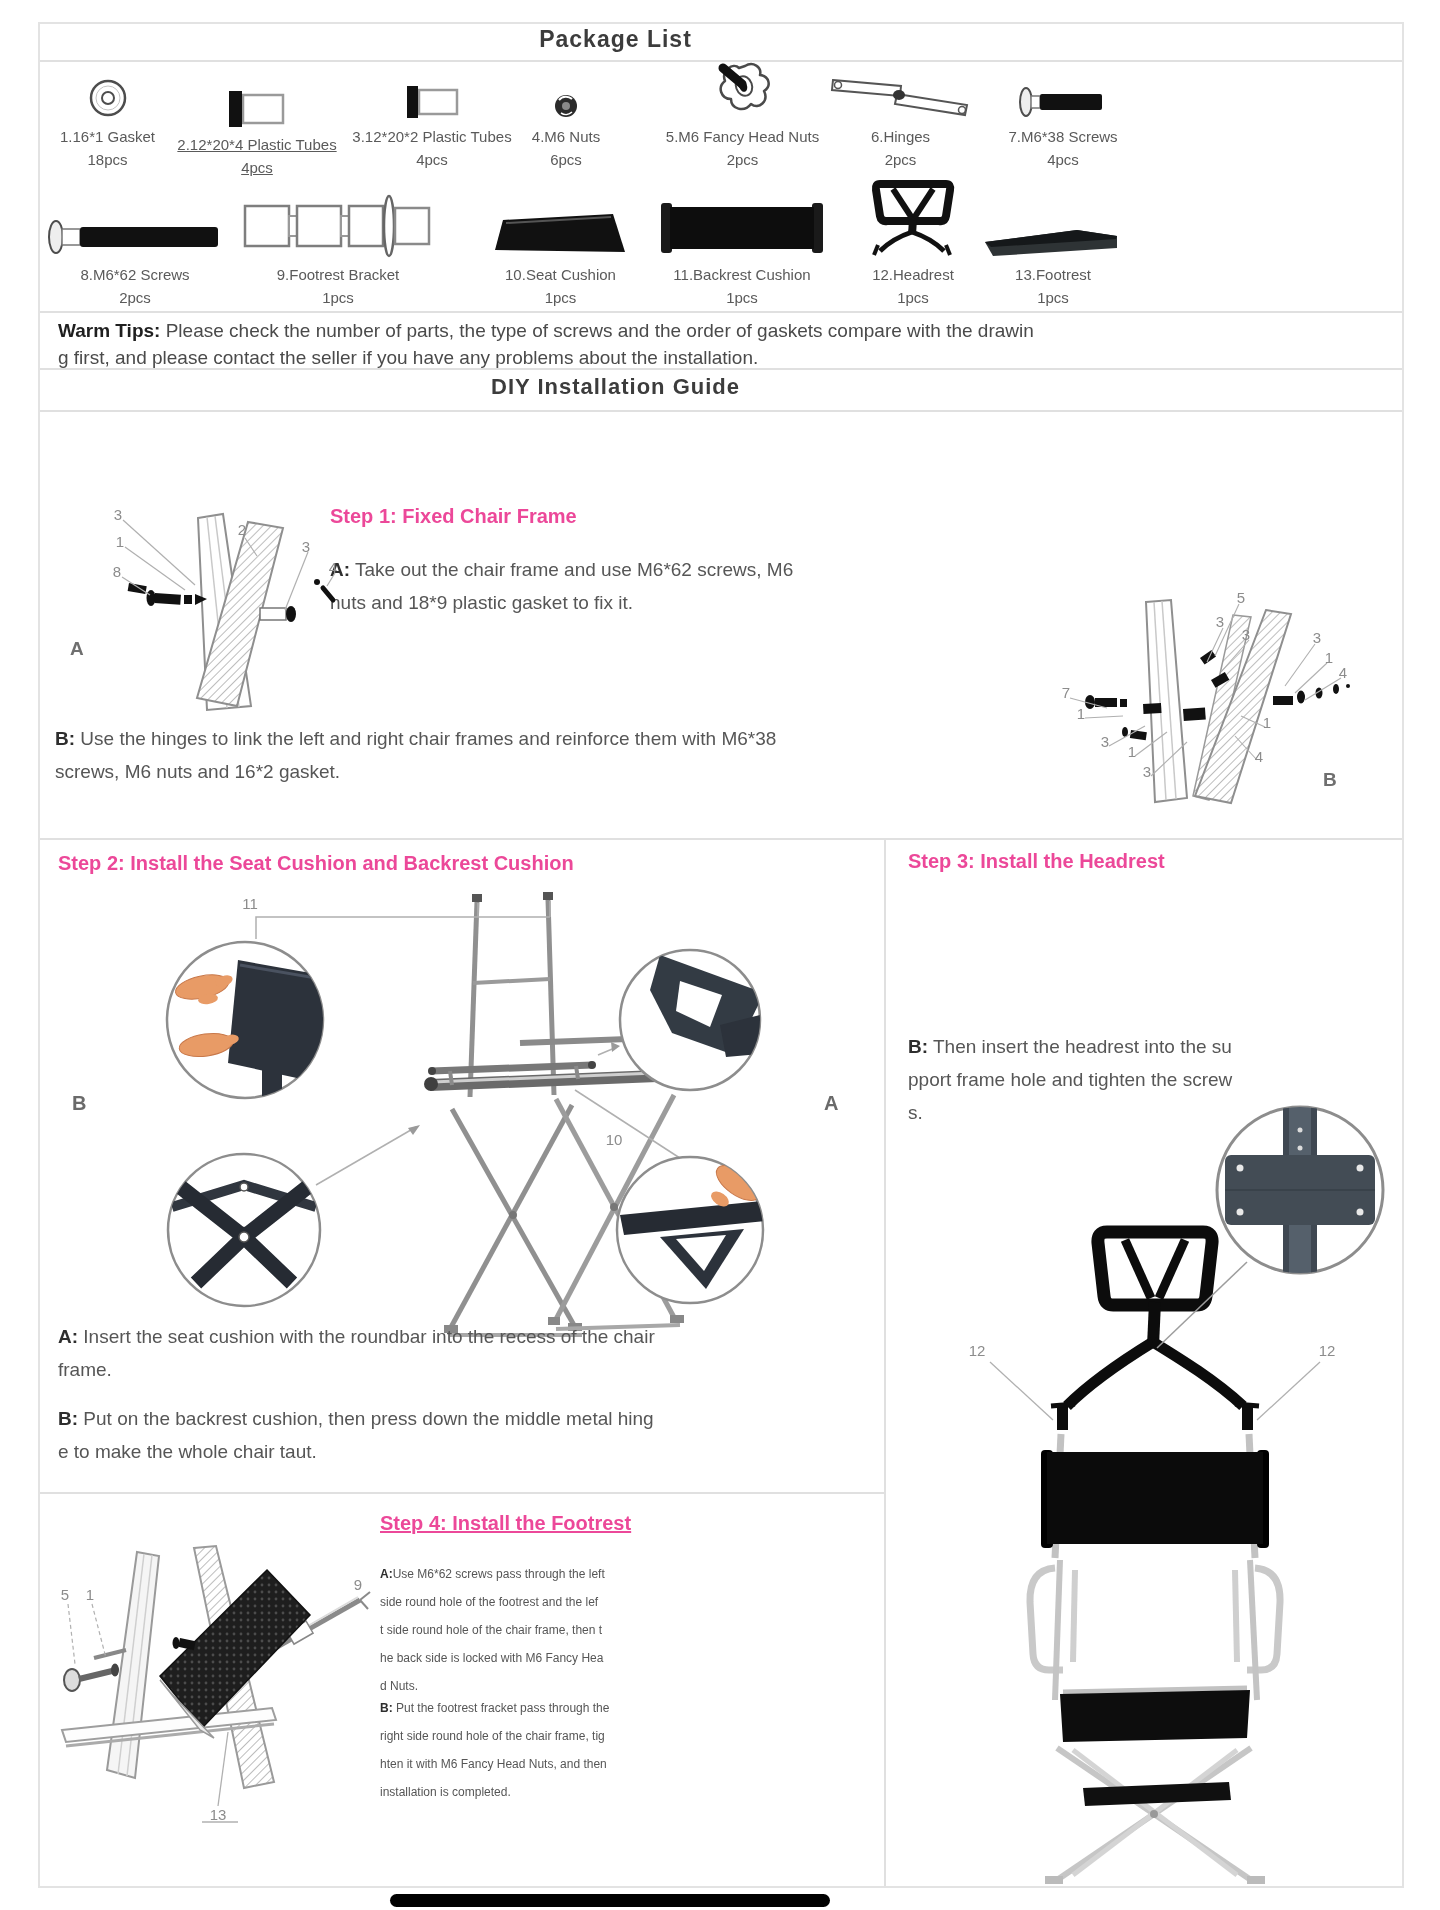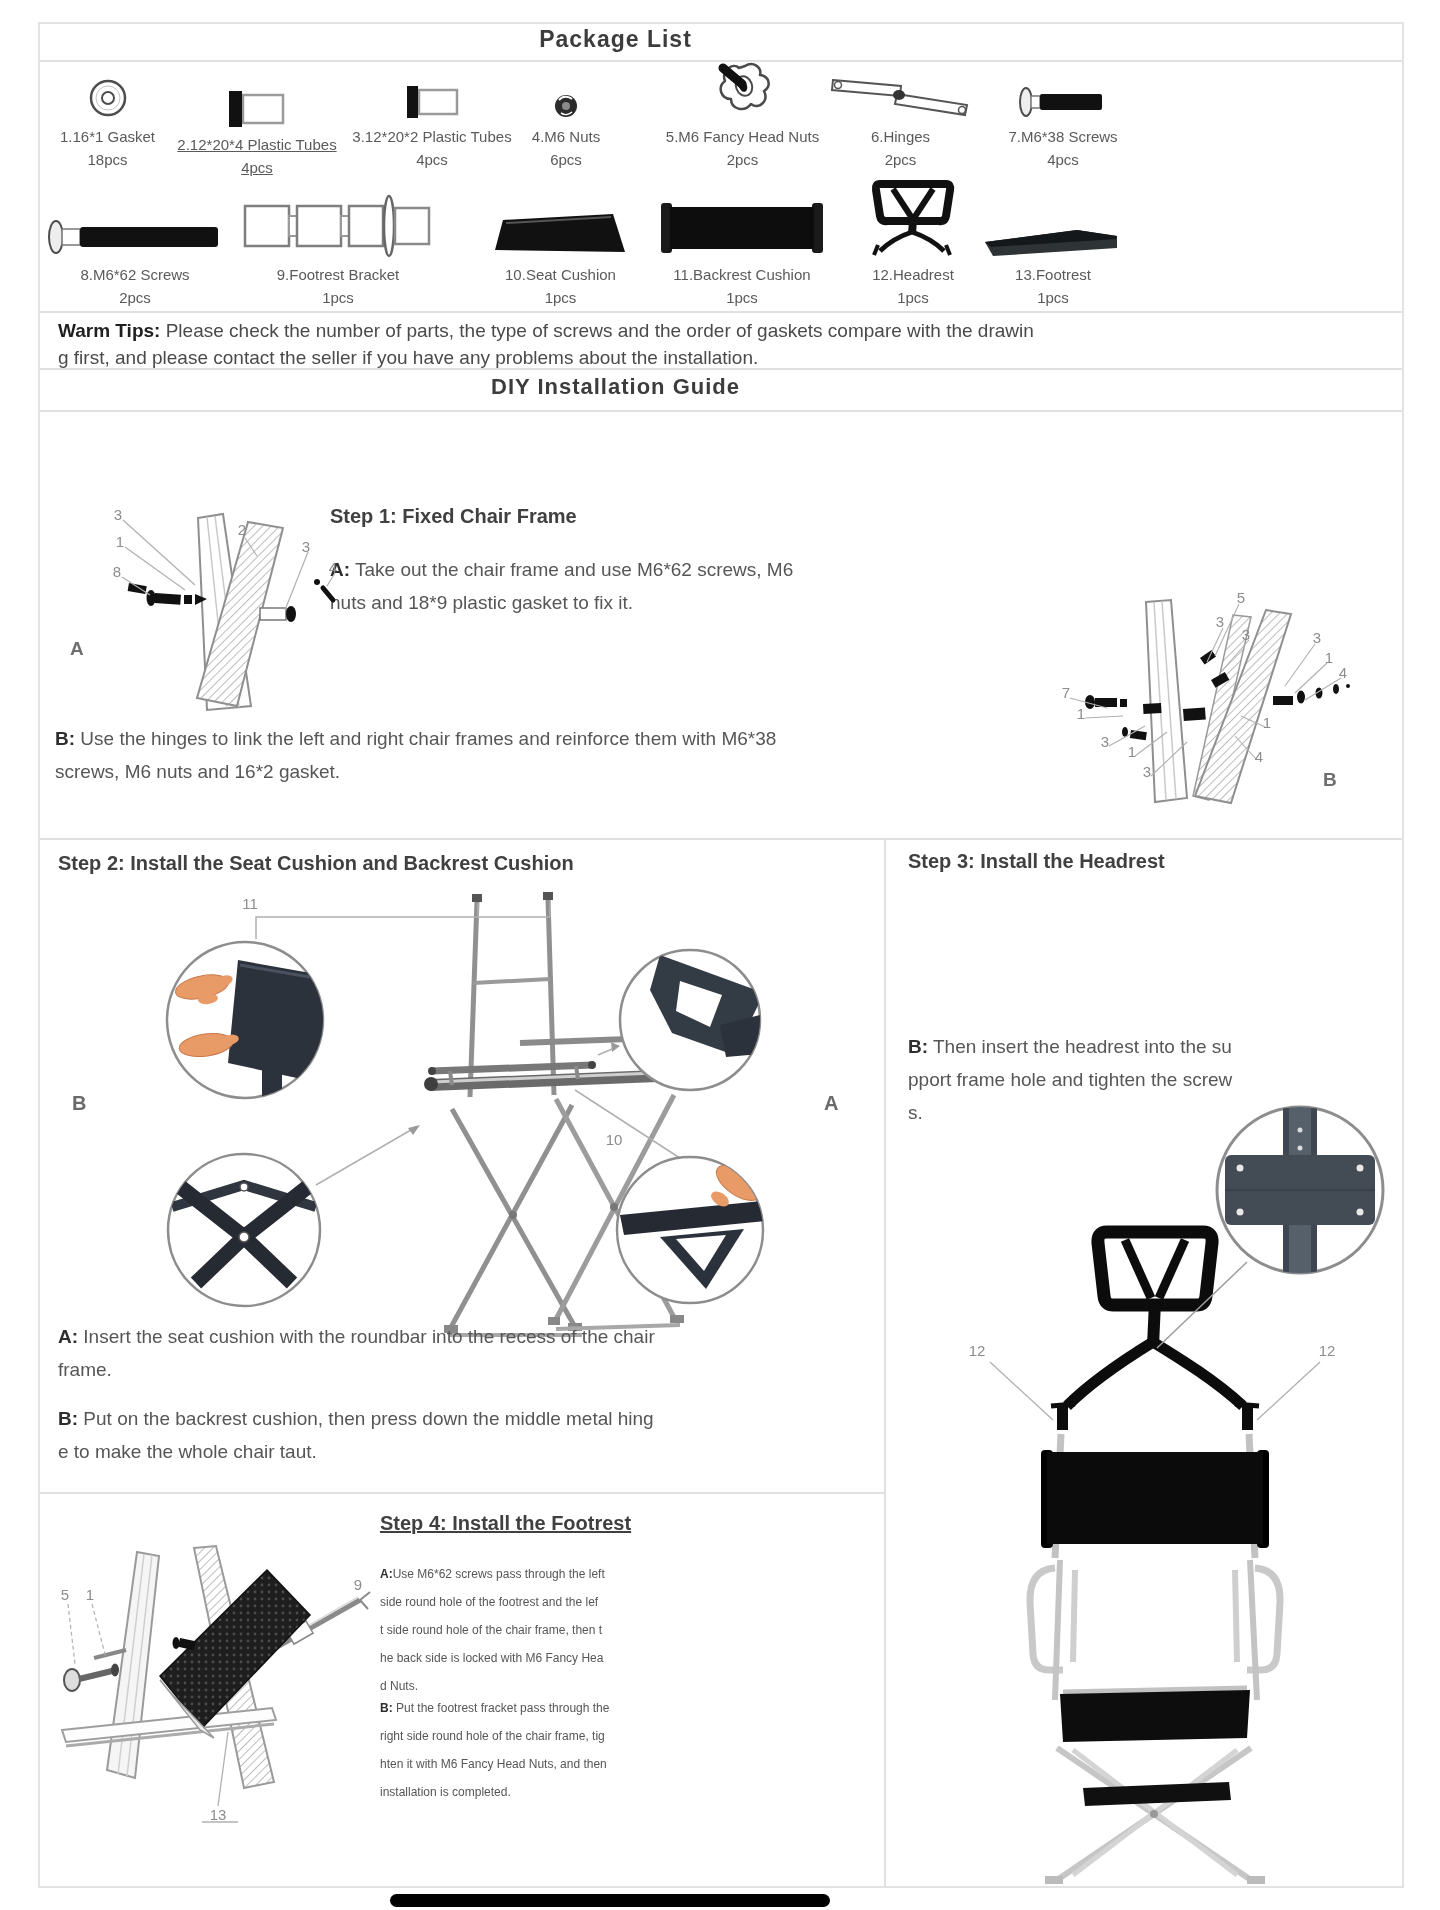--- a/index.html
+++ b/index.html
@@ -11,21 +11,21 @@
   .vline { position:absolute; background:#e0e0e0; width:2px; }
   .doc-title { position:absolute; font-size:23px; font-weight:700; color:#3c3c3c; letter-spacing:1px; text-align:center; }
   .part-item { position:absolute; text-align:center; color:#5a5a5a; }
   .part-icon { display:flex; justify-content:center; align-items:flex-end; margin-bottom:5px; }
   .r1 .part-icon { height:56px; }
   .r2 .part-icon { height:72px; }
   .part-label { font-size:15px; line-height:23px; white-space:nowrap; }
   .part-qty { font-size:15px; line-height:23px; }
   .tips { position:absolute; font-size:19px; line-height:27px; color:#4a4a4a; white-space:pre-line; }
   .tips b { color:#1f1f1f;margin-top:16px; }
-  .step-title { position:absolute; font-size:20px; font-weight:700; color:#404040; white-space:nowrap; }
+  .step-title { position:absolute; font-size:20px; font-weight:700; color:#ec4899; white-space:nowrap; }
   .body-text { position:absolute; font-size:19px; line-height:33px; color:#565656; white-space:pre-line; }
   .body-text b { color:#2e2e2e; }
   .lh28 { line-height:28px; font-size:12px; }
   .corner-label { position:absolute; font-size:20px; font-weight:700; color:#6a6a6a; }
   .home-bar { position:absolute; left:390px; top:1894px; width:440px; height:13px; background:#000; border-radius:8px; }
   svg { display:block; }
   svg text { font-family:"Liberation Sans", sans-serif; }
   .dg-num { font-size:15px; fill:#8c8c8c; }
   .dg-corner { font-size:19px; fill:#6f6f6f; font-weight:bold; }
 </style>

